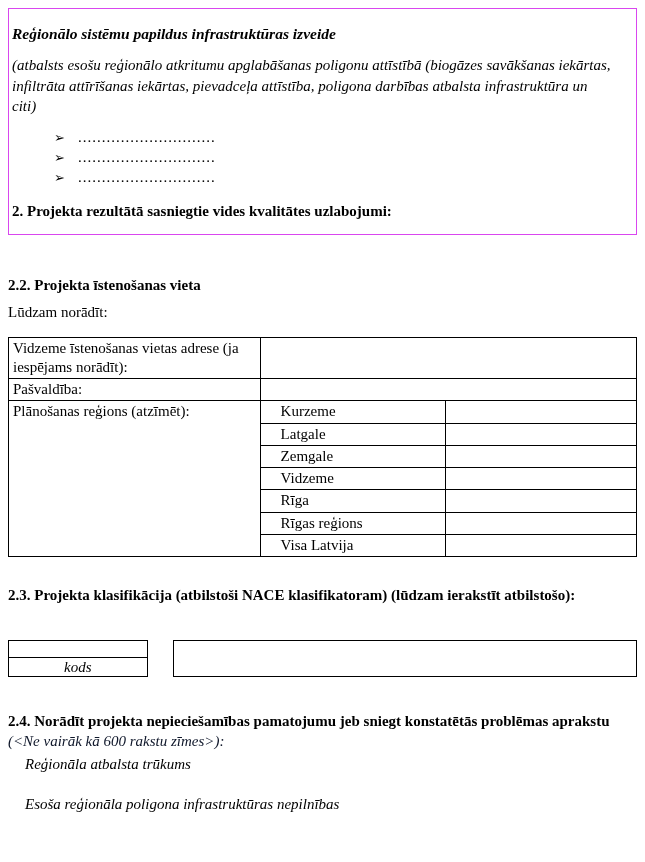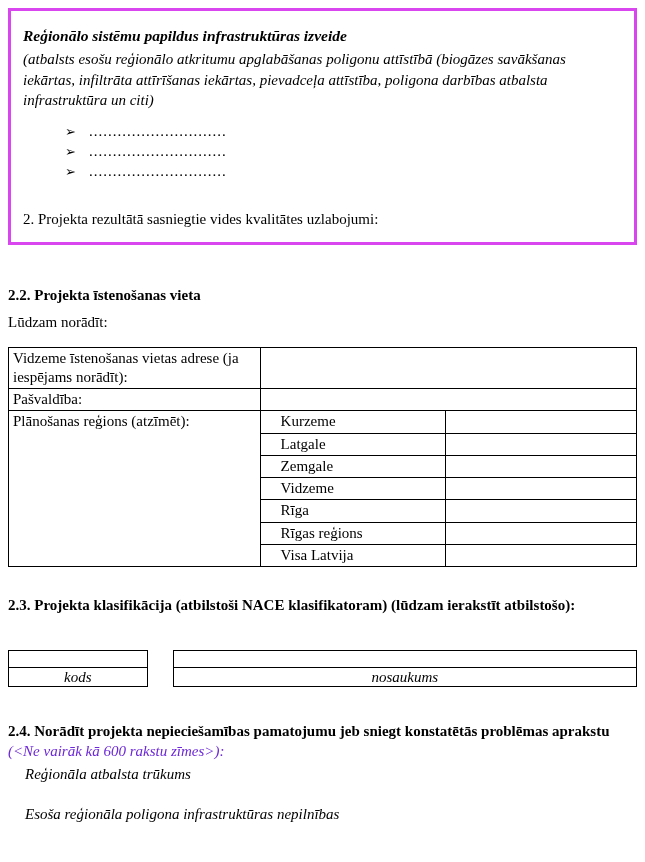--- a/index.html
+++ b/index.html
@@ -7,30 +7,30 @@
   body {
     width: 645px; height: 862px;
     font-family: "Liberation Serif", "DejaVu Serif", serif;
     color: #000; font-size: 15px;
     overflow: hidden;
   }
   .page { padding: 8px 8px 0 8px; width: 645px; }
 
   
   .intro-box {
-    border: 3px solid #d946ef;
-    padding: 16px 22px 14px 12px;
+    border: 1px solid #d946ef;
+    padding: 16px 22px 14px 3px;
   }
   .intro-title { font-weight: bold; font-style: italic; font-size: 15.5px; }
-  .intro-desc { font-style: italic; line-height: 1.38; margin-top: 4px; }
+  .intro-desc { font-style: italic; line-height: 1.38; margin-top: 12px; }
   .bullet-list { margin: 12px 0 0 42px; }
   .bullet-line { display: flex; align-items: baseline; height: 20px; }
   .bullet-marker { width: 24px; font-size: 13px; }
   .bullet-dots { letter-spacing: 1px; }
-  .intro-heading { font-weight: normal; margin-top: 28px; }
+  .intro-heading { font-weight: bold; margin-top: 14px; }
 
   
   .sec-heading { font-weight: bold; line-height: 1.35; }
   .h22 { margin-top: 40px; }
   .note { margin-top: 9px; }
 
   
   table { border-collapse: collapse; width: 100%; }
   td { border: 1px solid #000; vertical-align: top; padding: 1px 6px 2px 4px; line-height: 1.22; }
   .loc-table { margin-top: 16px; }
@@ -41,21 +41,21 @@
   
   .h23 { margin-top: 28px; }
   .class-boxes { margin-top: 34px; display: flex; }
   .code-table { width: 144px; }
   .name-table { width: 479px; margin-left: 25px; }
   .class-boxes td { height: 17px; text-align: center; padding: 0 4px; }
   .class-label { font-style: italic; }
 
   
   .h24 { margin-top: 34px; }
-  .h24-italic { font-weight: normal; font-style: italic; color: #6d28d9; }
+  .h24-italic { font-weight: normal; font-style: italic; color: #0f172a; }
   .problem-header { display: flex; margin: 12px 0 0 17px; }
   .problem-col { font-weight: bold; font-style: italic; width: 295px; }
   .desc-col { font-weight: bold; font-style: italic; }
   .problem-row { font-style: italic; margin-left: 17px; }
   .pr1 { margin-top: 5px; }
   .pr2 { margin-top: 21px; max-width: 320px; line-height: 1.35; }
 </style>
 </head>
 <body>
 
@@ -144,23 +144,20 @@
       <tr>
             <td class="class-label">kods</td>
           </tr>
     </tbody>
       </table>
     <table class="name-table">
       <tbody>
           <tr>
             <td class="fill-cell"></td>
           </tr>
-      <tr>
-            <td class="class-label">nosaukums</td>
-          </tr>
     </tbody>
       </table>
   </div>
 
   <div class="sec-heading h24">
     <span>2.4. Norādīt projekta nepieciešamības pamatojumu jeb sniegt konstatētās problēmas aprakstu </span><span class="h24-italic">(&lt;Ne vairāk kā 600 rakstu zīmes&gt;):</span>
   </div>
 
 
   <div class="problem-row pr1">Reģionāla atbalsta trūkums</div>

